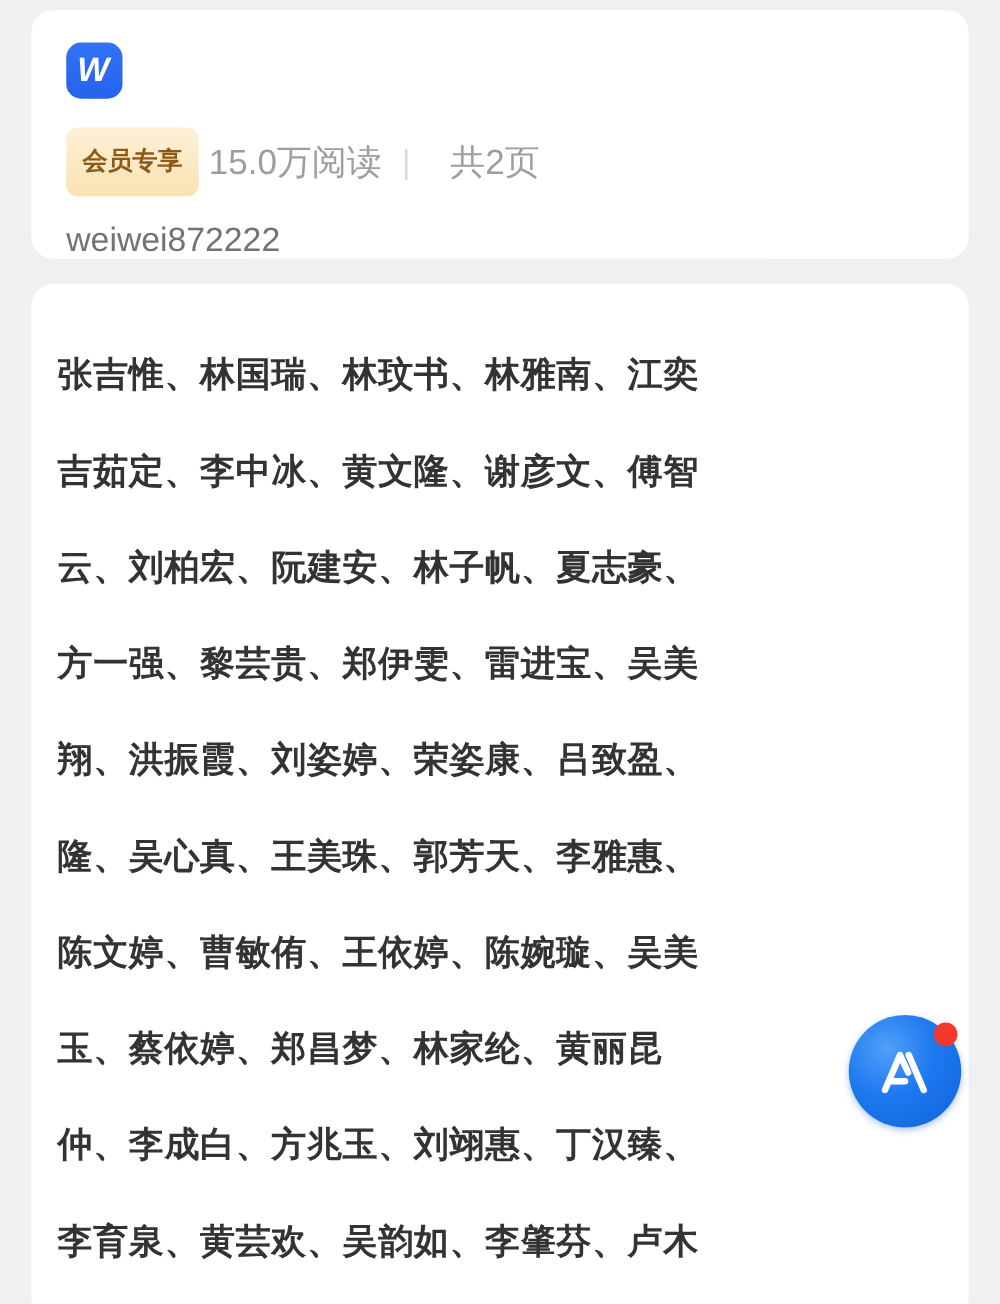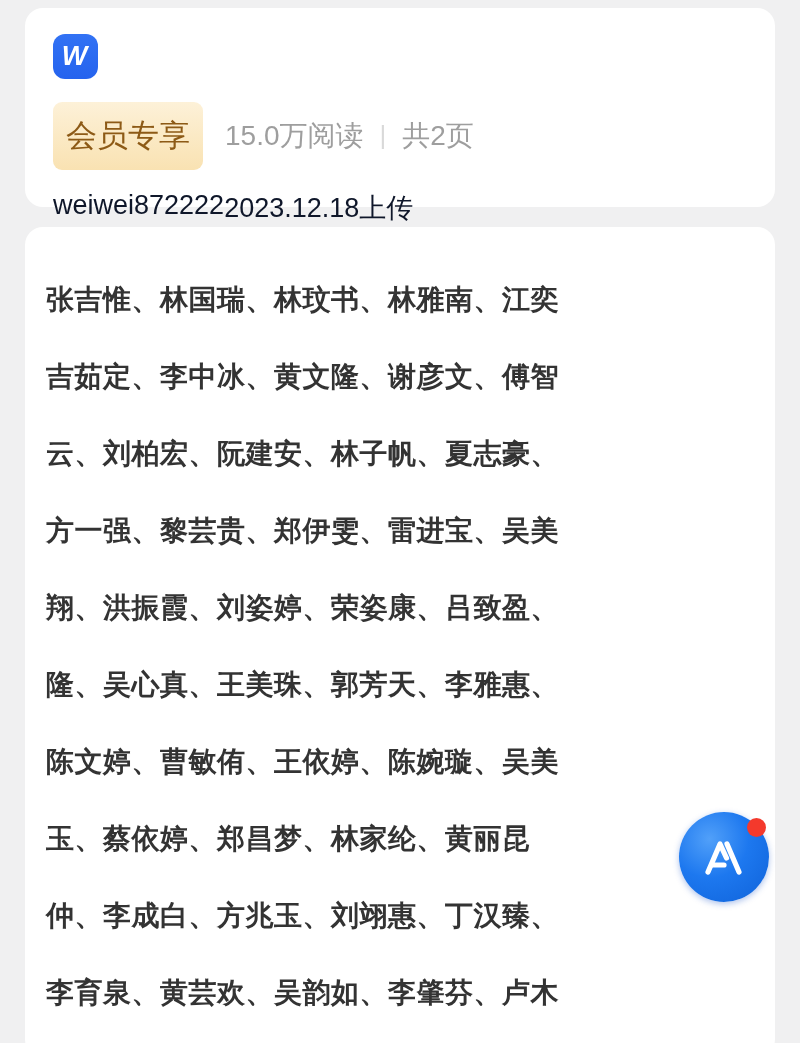--- a/index.html
+++ b/index.html
@@ -30,26 +30,26 @@
     color: #fff; font-weight: 700; font-style: italic;
     font-size: 27px; line-height: 1; transform: translateX(-1px);
   }
   .doc-title {
     font-size: 37px; font-weight: 700; color: #141414;
     letter-spacing: 1px; white-space: nowrap;
   }
   .meta-row { display: flex; align-items: center; margin-top: 23px; }
   .vip-badge {
     background: linear-gradient(180deg, #fdf1d8 0%, #f9e2b2 100%);
-    color: #8d5a16; font-weight: 400; font-size: 31px;
+    color: #8d5a16; font-weight: 700; font-size: 20px;
     padding: 16px 13px; border-radius: 9px; line-height: 1.15;
   }
-  .meta-text { color: #9e9e9e; font-size: 28px; margin-left: 22px; }
+  .meta-text { color: #9e9e9e; font-size: 28px; margin-left: 8px; }
   .meta-sep { color: #d9d9d9; font-size: 26px; margin: 0 16px; }
-  .uploader-row { margin-top: 20px; color: #0f172a; font-size: 27px; display: flex; }
+  .uploader-row { margin-top: 20px; color: #737373; font-size: 27px; display: flex; gap: 24px; }
   
   .content-card { top: 227px; height: 830px; padding: 34px 18px 0 21px; }
   .name-line {
     font-size: 28px; line-height: 77px; color: #333333;
     letter-spacing: 0.5px; white-space: nowrap; font-weight: 700;
   }
   
   .app-badge {
     position: absolute; left: 679px; top: 812px;
     width: 90px; height: 90px; border-radius: 50%;
@@ -69,25 +69,24 @@
 <div class="card header-card">
   <div class="title-row">
     <div class="doc-icon">
       <span>W</span>
     </div>
   </div>
   <div class="meta-row">
     <span class="vip-badge">会员专享</span>
     <span class="meta-text">15.0万阅读</span>
     <span class="meta-sep">|</span>
-    <span class="meta-text" style="margin-left:0">共2页</span>
+    <span class="meta-text" style="margin-left:16px">共2页</span>
   </div>
   <div class="uploader-row">
     <span>weiwei872222</span>
-    <span>2023.12.18上传</span>
   </div>
 </div>
 
 <div class="card content-card">
   <div>
       <div class="name-line">张吉惟、林国瑞、林玟书、林雅南、江奕</div>
       <div class="name-line">吉茹定、李中冰、黄文隆、谢彦文、傅智</div>
       <div class="name-line">云、刘柏宏、阮建安、林子帆、夏志豪、</div>
       <div class="name-line">方一强、黎芸贵、郑伊雯、雷进宝、吴美</div>
       <div class="name-line">翔、洪振霞、刘姿婷、荣姿康、吕致盈、</div>

